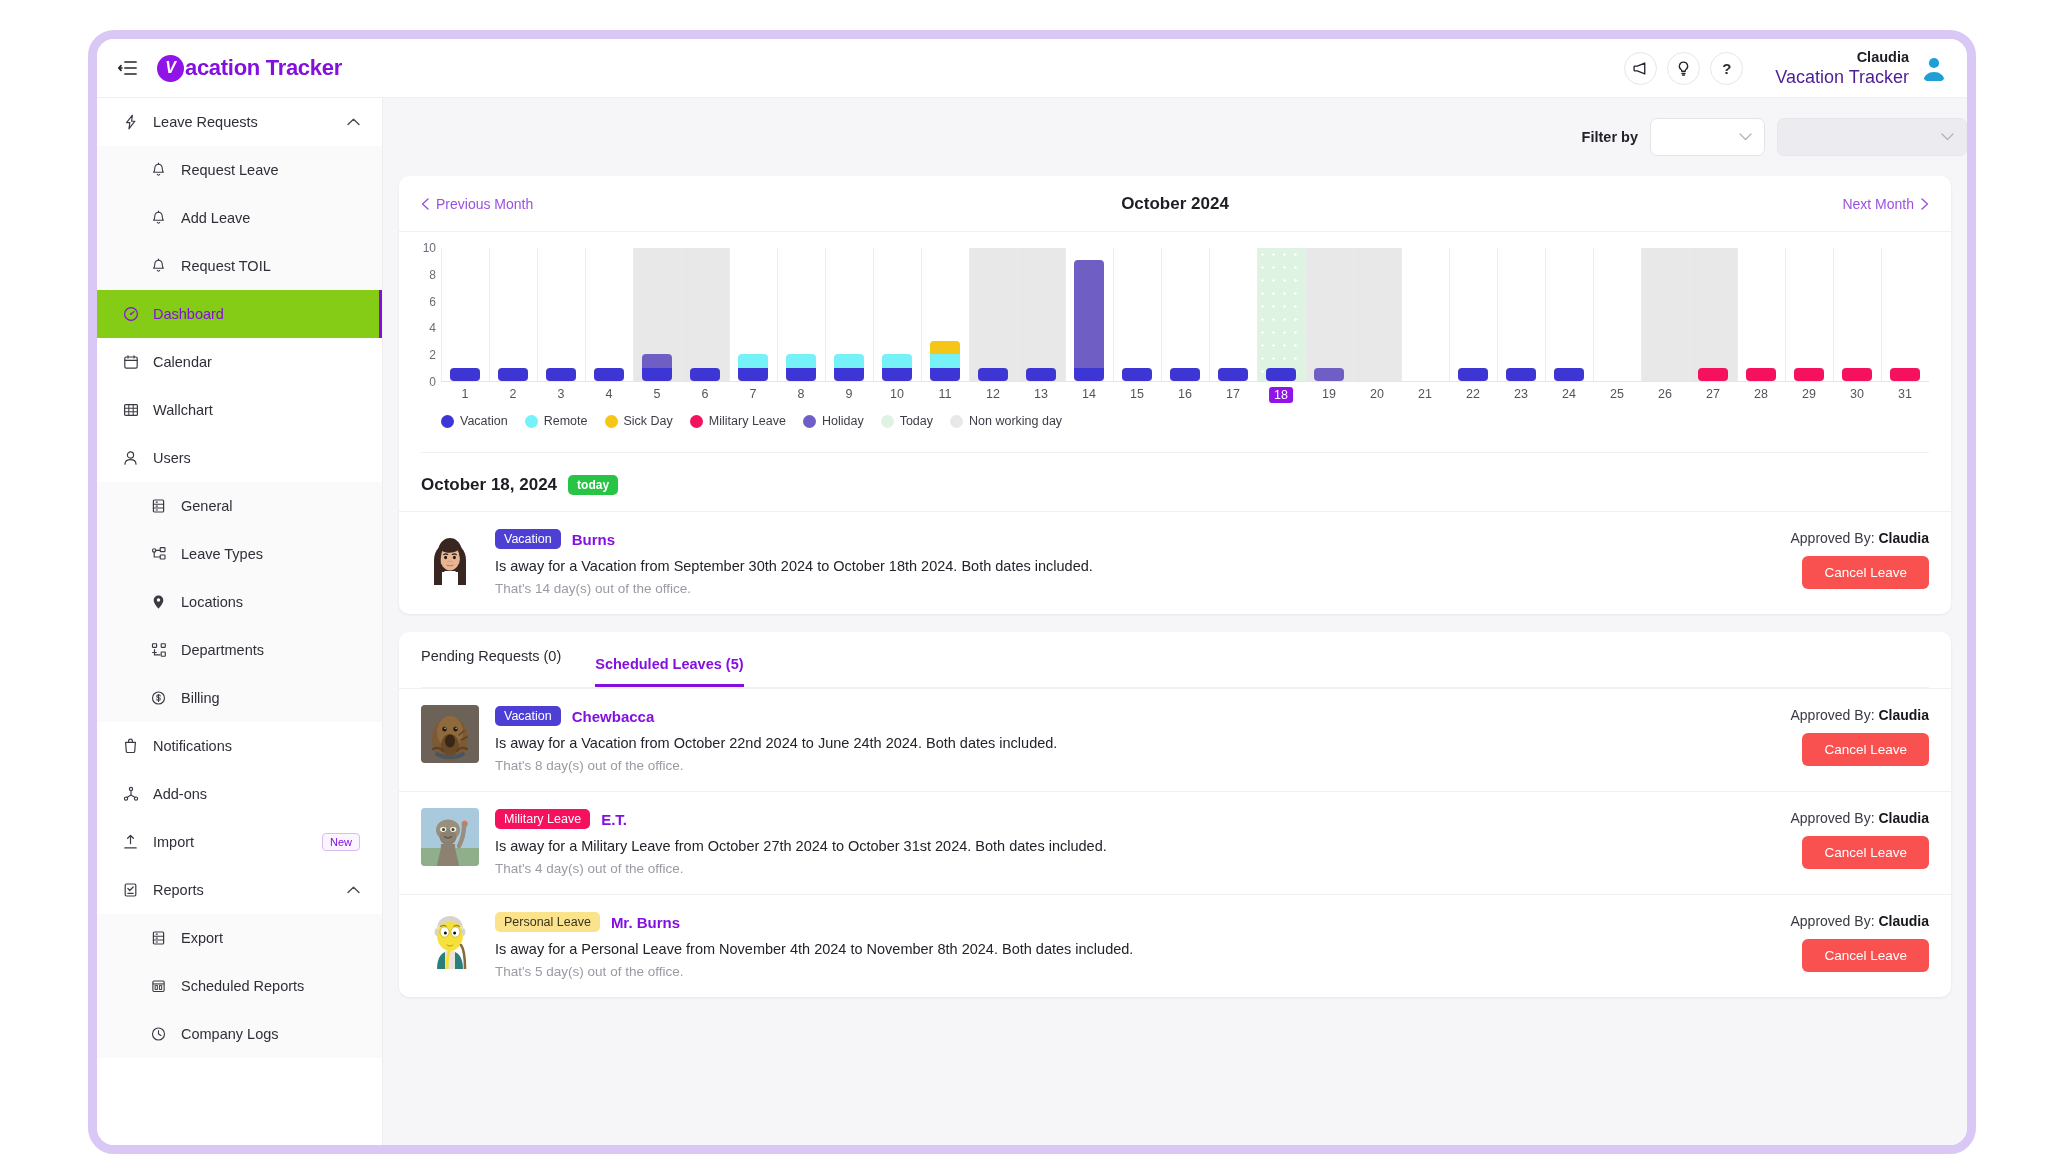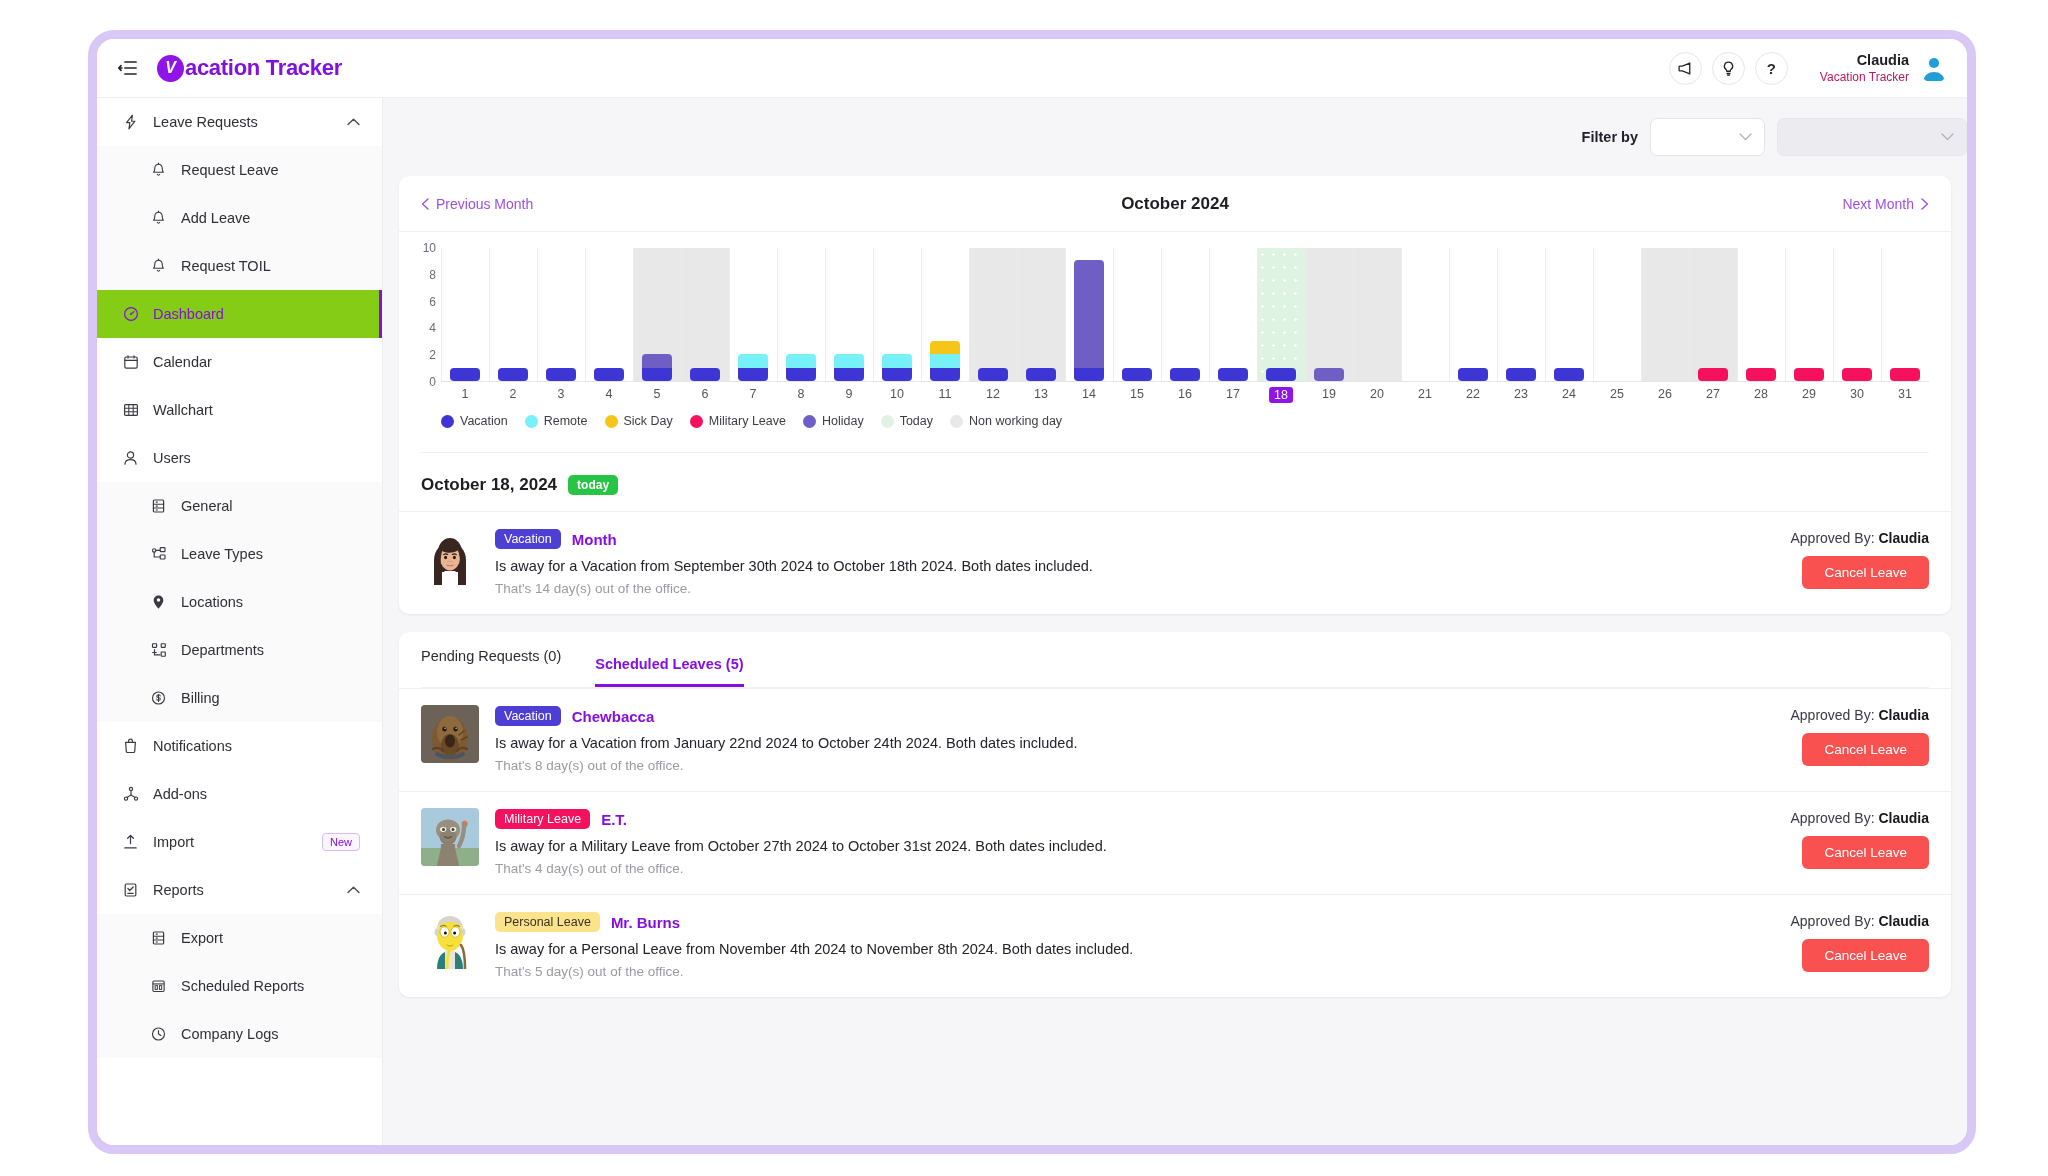--- a/index.html
+++ b/index.html
@@ -46,21 +46,21 @@
   }
   .circ-btn {
     width: 33px; height: 33px; border-radius: 50%;
     border: 1px solid #e6e6ea; background: #fff;
     display: flex; align-items: center; justify-content: center;
     cursor: pointer; color: #2c2c34;
   }
   .user-box { display: flex; align-items: center; margin-left: 22px; gap: 10px; }
   .user-meta { text-align: right; line-height: 1.25; }
   .user-name { font-size: 14.5px; font-weight: 700; color: #1d1d24; }
-  .user-org { font-size: 12px; color: #be185d; }
+  .user-org { font-size: 18px; color: #4c1d95; }
   .avatar-ic {
     width: 30px; height: 30px; border-radius: 50%;
     background: #fff; display:flex; align-items:flex-end; justify-content:center;
     overflow: hidden;
   }
   
   .body { display: flex; height: calc(100% - 58px); }
   .sidebar {
     width: 285px; flex: 0 0 285px; background: #ffffff;
     border-top: 1px solid #f0f0f3;
@@ -759,21 +759,21 @@
                   <path d="M17.5 20c2-7 7-10 11.5-10s9.5 3 11.5 10c1.5 9 1 19-1.5 24 1-10-.5-19-2-22-3 3-11 4-16 1-1 4-2 12-1.5 21-2.5-6-3.5-15-2-24z" fill="#3a2620"></path>
                   <ellipse cx="24.6" cy="29.5" rx="1.5" ry="1.8" fill="#2a1a14"></ellipse>
                   <ellipse cx="33.4" cy="29.5" rx="1.5" ry="1.8" fill="#2a1a14"></ellipse>
                   <path d="M22.6 26.6c1.3-.9 2.9-.9 4.1-.1M31.3 26.5c1.3-.8 2.9-.8 4.1.1" stroke="#2a1a14" stroke-width="1.1" fill="none" stroke-linecap="round"></path>
                   <path d="M25.4 36.6c2.3 1.4 4.9 1.4 7.2 0-1 2.3-6.2 2.3-7.2 0z" fill="#c0303c"></path>
                   <path d="M26.6 33.4h4.8" stroke="#d99" stroke-width="1" stroke-linecap="round"></path>
                 </svg></div>
               <div class="lv-body">
                 <div class="lv-head">
                   <span class="type-badge" style="background:#4e3fd4;color:#ffffff">Vacation</span>
-                  <span class="lv-name">Month</span>
+                  <span class="lv-name">Burns</span>
                 </div>
                 <div class="lv-desc">Is away for a Vacation from September 30th 2024 to October 18th 2024. Both dates included.</div>
                 <div class="lv-sub">That's 14 day(s) out of the office.</div>
               </div>
               <div class="lv-right"><div class="approved"><span>Approved By:</span> <b>Claudia</b></div><button class="cancel-btn">Cancel Leave</button></div>
             </div>
           </div>
       </div>
 
       <div class="card">
@@ -796,21 +796,21 @@
                   <circle cx="35.1" cy="23.3" r=".8" fill="#fff" opacity=".8"></circle>
                   <path d="M12 44c4-2 8-1 10 2M46 44c-4-2-8-1-10 2" stroke="#5e4227" stroke-width="2.4" fill="none" stroke-linecap="round"></path>
                   <path d="M16 49c6 4 20 4 26 0" stroke="#4b5560" stroke-width="4" fill="none" stroke-linecap="round"></path>
                   <path d="M38 30l5-4M40 35l6-3" stroke="#5e4227" stroke-width="1.6" stroke-linecap="round"></path>
                 </svg></div>
               <div class="lv-body">
                 <div class="lv-head">
                   <span class="type-badge" style="background:#4e3fd4;color:#ffffff">Vacation</span>
                   <span class="lv-name">Chewbacca</span>
                 </div>
-                <div class="lv-desc">Is away for a Vacation from January 22nd 2024 to October 24th 2024. Both dates included.</div>
+                <div class="lv-desc">Is away for a Vacation from October 22nd 2024 to June 24th 2024. Both dates included.</div>
                 <div class="lv-sub">That's 8 day(s) out of the office.</div>
               </div>
               <div class="lv-right"><div class="approved"><span>Approved By:</span> <b>Claudia</b></div><button class="cancel-btn">Cancel Leave</button></div>
             </div>
             <div class="leave-row">
               <div class="lv-avatar"><svg viewBox="0 0 58 58" width="58" height="58">
                   <rect width="58" height="58" fill="#a9c9dd"></rect>
                   <path d="M0 40h58v18H0z" fill="#8fae8a"></path>
                   <ellipse cx="27" cy="22" rx="12" ry="10.5" fill="#9a8e7e"></ellipse>
                   <ellipse cx="27" cy="29" rx="8.5" ry="8" fill="#8d8172"></ellipse>

